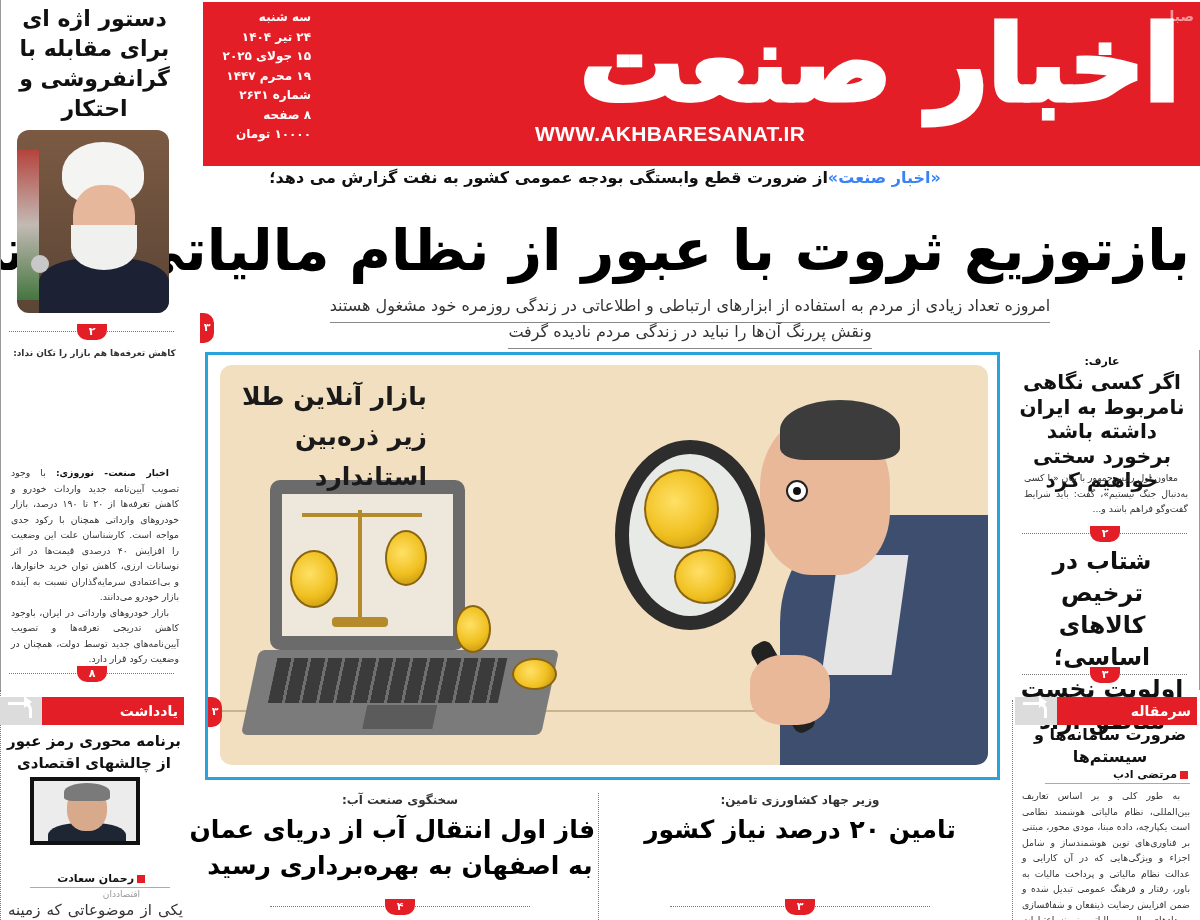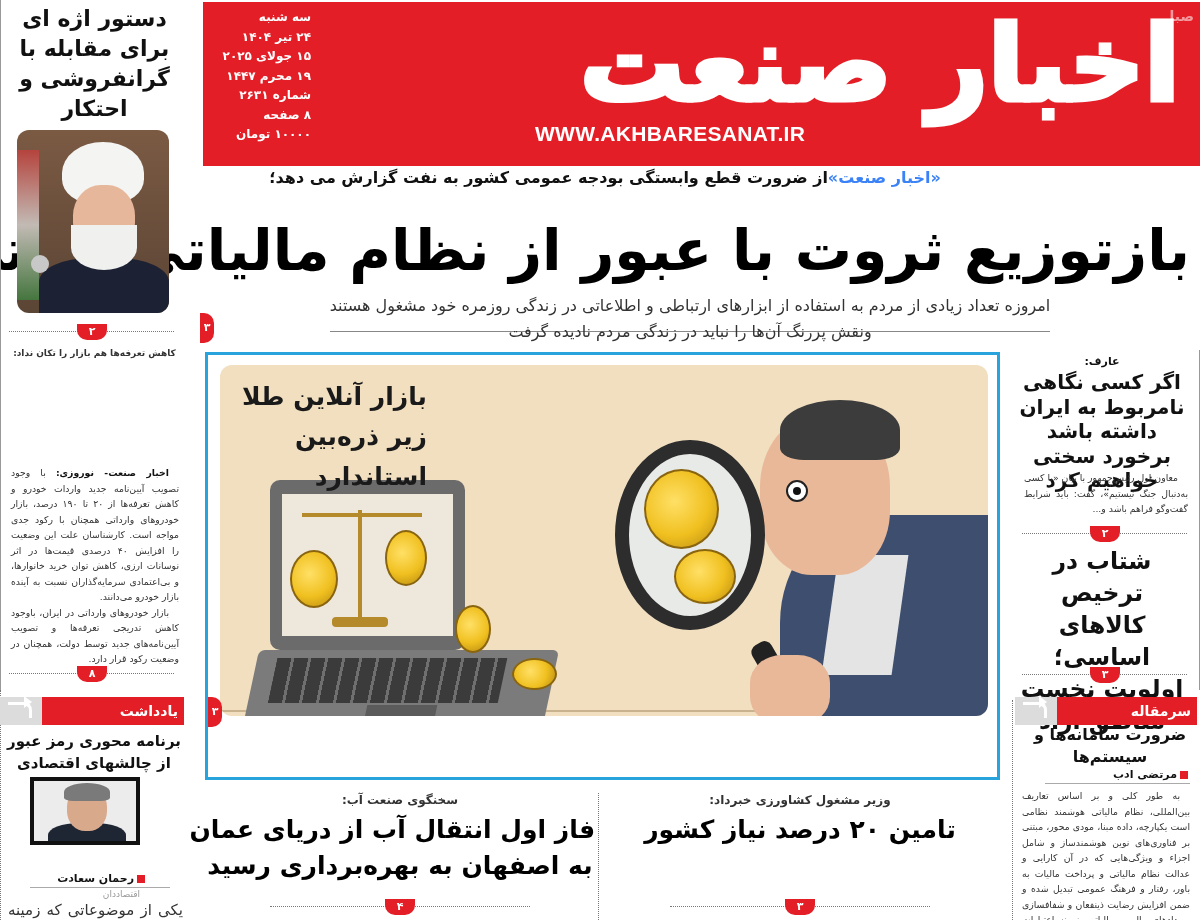--- a/index.html
+++ b/index.html
@@ -12,21 +12,21 @@
   .logo { position: absolute; right: 20px; top: 8px; width: 840px; height: 115px; }
   .logo-text { position: absolute; right: 0; top: -6px; font-family: "DejaVu Sans", sans-serif; font-weight: bold; font-size: 104px; line-height: 120px; color: #ffffff; -webkit-text-stroke: 5px #ffffff; letter-spacing: -2px; white-space: nowrap; }
   .website { position: absolute; left: 332px; top: 120px; color: #fff; font-family: "Liberation Sans", sans-serif; font-weight: bold; font-size: 21px; letter-spacing: 0.3px; direction: ltr; }
   .watermark { position: absolute; right: 6px; top: 6px; color: rgba(255,255,255,0.55); font-size: 14px; font-weight: bold; }
 
   
   .kicker { position: absolute; left: 210px; width: 790px; top: 168px; text-align: center; font-size: 16px; font-weight: bold; color: #111; }
   .kicker .src { color: #3b82f6; }
   .headline { position: absolute; left: 215px; width: 975px; top: 210px; text-align: center; font-size: 57px; font-weight: bold; line-height: 80px; color: #000; letter-spacing: -1px; white-space: nowrap; }
   .lead-sub { position: absolute; left: 280px; width: 820px; top: 293px; text-align: center; font-size: 16px; line-height: 26px; color: #333; }
-  .lead-sub span { border-bottom: 1.5px solid #888; padding-bottom: 16px; }
+  .lead-sub span { border-bottom: 1.5px solid #888; padding-bottom: 7px; }
 
   .page-tab-side { position: absolute; width: 14px; height: 30px; background: #e41e26; color: #fff; font-size: 11px; font-weight: bold; border-radius: 0 10px 10px 0; text-align: center; line-height: 30px; }
 
   
   .left-col { position: absolute; left: 0; top: 0; width: 183px; height: 690px; border-left: 1px solid #999; }
   .left-col-lower { position: absolute; left: 0; top: 690px; width: 183px; height: 230px; border-left: 1px dotted #777; }
   .lh1 { position: absolute; left: 6px; width: 175px; top: 4px; text-align: center; font-size: 22px; font-weight: bold; line-height: 30px; }
   .photo1 { position: absolute; left: 16px; top: 130px; width: 152px; height: 183px; border-radius: 12px; overflow: hidden; background: linear-gradient(180deg, #7b5a43 0%, #5b4535 100%); }
   .photo1 .flag { position: absolute; left: 0; top: 20px; width: 22px; height: 150px; background: linear-gradient(180deg,#cf3b3b 0%,#e8e8e8 50%,#3a8a42 100%); opacity: .7; }
   .photo1 .turban { position: absolute; left: 45px; top: 12px; width: 82px; height: 62px; border-radius: 50% 50% 40% 40%; background: #f4f4f2; }
@@ -55,21 +55,21 @@
   .author-photo .head { position: absolute; left: 33px; top: 6px; width: 40px; height: 44px; border-radius: 45%; background: #d9a98c; }
   .author-photo .hair { position: absolute; left: 30px; top: 2px; width: 46px; height: 18px; border-radius: 50% 50% 20% 20%; background: #7a7a7a; }
   .author-photo .jacket { position: absolute; left: 14px; top: 42px; width: 78px; height: 30px; border-radius: 40% 40% 0 0; background: #1e2533; }
   .author-name { position: absolute; font-size: 11px; font-weight: bold; color: #111; }
   .author-name .sq { display: inline-block; width: 8px; height: 8px; background: #e41e26; margin-left: 3px; vertical-align: middle; }
   .author-role { position: absolute; font-size: 9px; color: #999; }
   .note-body { position: absolute; font-size: 15px; line-height: 15.5px; color: #333; text-align: justify; }
 
   
   .cartoon-frame { position: absolute; left: 205px; top: 352px; width: 795px; height: 428px; border: 3px solid #29a3dc; background: #fff; }
-  .cartoon { position: absolute; left: 12px; top: 10px; width: 768px; height: 351px; border-radius: 12px; background: #f1dfc0; overflow: hidden; }
+  .cartoon { position: absolute; left: 12px; top: 10px; width: 768px; height: 400px; border-radius: 12px; background: #f1dfc0; overflow: hidden; }
   .cartoon-caption { position: absolute; left: 12px; top: 12px; font-size: 25px; font-weight: bold; color: #1a1a1a; line-height: 40px; text-align: right; width: 195px; }
   .laptop-screen { position: absolute; left: 50px; top: 115px; width: 195px; height: 170px; border-radius: 10px; background: #6b6b6b; }
   .laptop-screen .disp { position: absolute; left: 12px; top: 14px; right: 12px; bottom: 14px; background: #eee8dc; }
   .laptop-base { position: absolute; left: 30px; top: 285px; width: 300px; height: 85px; background: #7b7b7b; transform: skewX(-12deg); border-radius: 6px; }
   .laptop-base .kb { position: absolute; left: 20px; top: 8px; width: 230px; height: 45px; background: repeating-linear-gradient(90deg,#3b3b3b 0 14px,#6f6f6f 14px 17px); }
   .laptop-base .pad { position: absolute; left: 120px; top: 55px; width: 70px; height: 24px; background: #5b5b5b; }
   .scale-post { position: absolute; left: 138px; top: 145px; width: 4px; height: 110px; background: #b48a2a; }
   .scale-beam { position: absolute; left: 82px; top: 148px; width: 120px; height: 4px; background: #b48a2a; }
   .scale-base { position: absolute; left: 112px; top: 252px; width: 56px; height: 10px; border-radius: 4px; background: #b48a2a; }
   .coin { position: absolute; border-radius: 50%; background: radial-gradient(circle at 40% 40%, #ffe066 0%, #f0c020 55%, #b88a10 100%); border: 2px solid #8a6510; }
@@ -238,19 +238,19 @@
 
 <div class="b-kicker" style="left:205px; width:390px; top:793px;">سخنگوی صنعت آب:</div>
 <div class="b-head" style="left:205px; width:390px; top:812px;">
   <div>فاز اول انتقال آب از دریای عمان</div>
   <div>به اصفهان به بهره‌برداری رسید</div>
 </div>
 <div class="divider-num" style="left:270px; width:260px; top:893px;">
   <div class="num-badge" style="left:115px;">۴</div>
 </div>
 
-<div class="b-kicker" style="left:605px; width:390px; top:793px;">وزیر مشغول کشاورزی خبرداد:</div>
+<div class="b-kicker" style="left:605px; width:390px; top:793px;">وزیر جهاد کشاورزی تامین:</div>
 <div class="b-head" style="left:605px; width:390px; top:812px;">
   <div>تامین ۲۰ درصد نیاز کشور</div>
 </div>
 <div class="divider-num" style="left:670px; width:260px; top:893px;">
   <div class="num-badge" style="left:115px;">۳</div>
 </div>
 
 </body></html>

